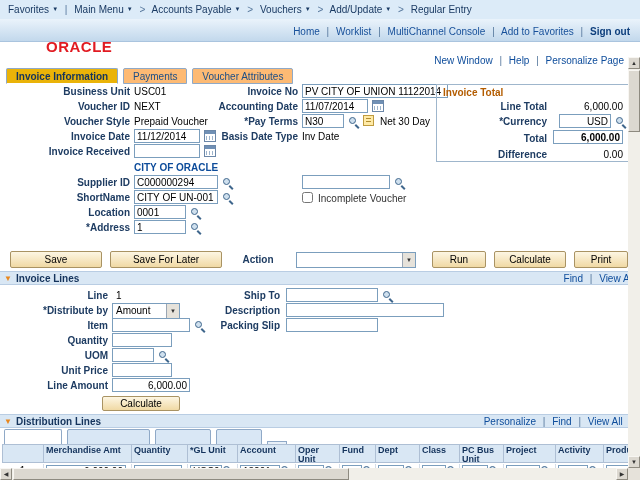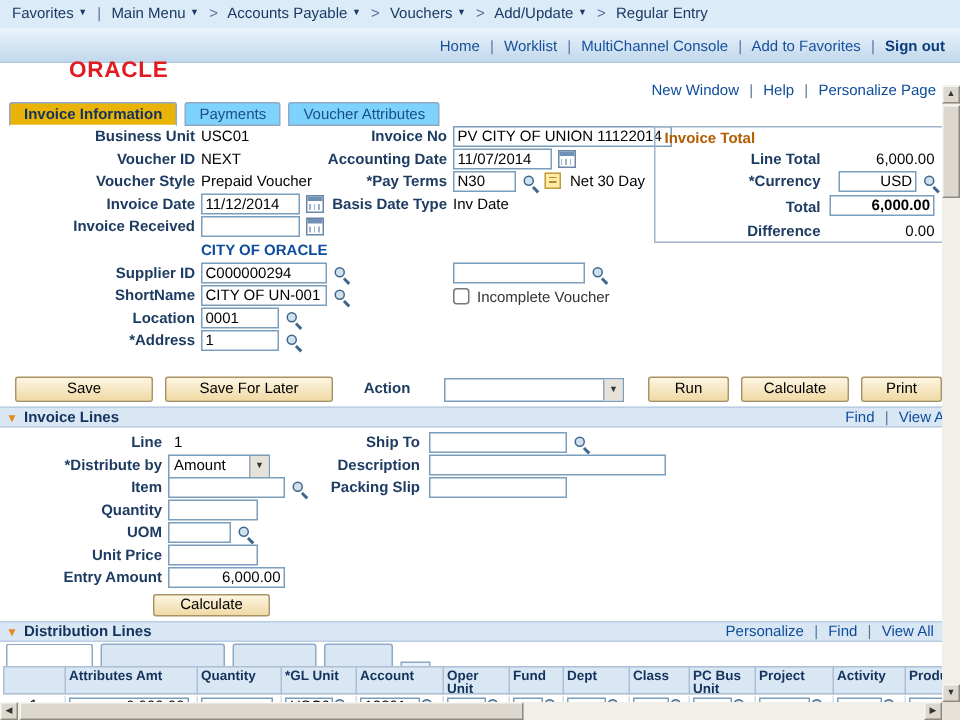--- a/index.html
+++ b/index.html
@@ -18,21 +18,21 @@
   .logo { position:absolute; left:8px; top:19px; color:#e11b22; font-weight:bold; font-size:15px; letter-spacing:.5px;margin-left:38px; }
   .banner-links { position:absolute; right:10px; top:7px; color:#17509a; white-space:nowrap; }
   .blink { cursor:pointer; }
   .signout { font-weight:bold; color:#0d3e7c; }
 
   .pagebar { position:absolute; right:16px; top:55px; color:#0d4c9b; white-space:nowrap; }
   .plink { cursor:pointer; }
 
   
   .tabs { position:absolute; left:6px; top:68px; height:16px; white-space:nowrap; }
-  .tab { display:inline-block; height:16px; line-height:15px; padding:0 9px; border:1px solid #8fa9c7; background:#7dd3fc; color:#1c4e86; margin-right:2px; border-radius:2px 2px 0 0; cursor:pointer; }
+  .tab { display:inline-block; height:16px; line-height:15px; padding:0 9px; border:1px solid #8fa9c7; background:#fdba74; color:#1c4e86; margin-right:2px; border-radius:2px 2px 0 0; cursor:pointer; }
   .tab.active { background:#eab308; color:#14335c; font-weight:bold; border-bottom-color:#fff; }
 
   
   .lbl { position:absolute; font-weight:bold; color:#1e3c62; text-align:right; }
   .txt { position:absolute; color:#000; }
   .blue { color:#0d4c9b; font-weight:bold; }
   input.inp { position:absolute; height:14px; border:1px solid #7b9ebd; font-size:10px; padding:0 2px; font-family:inherit; color:#000; background:#fff; }
   .r { text-align:right; }
   .b { font-weight:bold; }
 
@@ -223,21 +223,21 @@
   <div class="lbl" style="left:8px;top:320px;width:100px">Item</div>
   <input class="inp" style="left: 112px; top: 318px; width: 78px;" value="">
   <span class="mag" style="position:absolute;left:194px;top:320px"></span>
   <div class="lbl" style="left:8px;top:335px;width:100px">Quantity</div>
   <input class="inp" style="left: 112px; top: 333px; width: 60px;" value="">
   <div class="lbl" style="left:8px;top:350px;width:100px">UOM</div>
   <input class="inp" style="left: 112px; top: 348px; width: 42px;" value="">
   <span class="mag" style="position:absolute;left:158px;top:350px"></span>
   <div class="lbl" style="left:8px;top:365px;width:100px">Unit Price</div>
   <input class="inp" style="left: 112px; top: 363px; width: 60px;" value="">
-  <div class="lbl" style="left:8px;top:380px;width:100px">Entry Amount</div>
+  <div class="lbl" style="left:8px;top:380px;width:100px">Line Amount</div>
   <input class="inp r" style="left: 112px; top: 378px; width: 78px;" value="6,000.00">
   <button class="btn" style="left:102px;top:396px;width:78px;height:15px;line-height:13px">Calculate</button>
 
   <div class="lbl" style="left:180px;top:290px;width:100px">Ship To</div>
   <input class="inp" style="left: 286px; top: 288px; width: 92px;" value="">
   <span class="mag" style="position:absolute;left:382px;top:290px"></span>
   <div class="lbl" style="left:180px;top:305px;width:100px">Description</div>
   <input class="inp" style="left: 286px; top: 303px; width: 158px;" value="">
   <div class="lbl" style="left:180px;top:320px;width:100px">Packing Slip</div>
   <input class="inp" style="left: 286px; top: 318px; width: 92px;" value="">
@@ -258,21 +258,21 @@
   <div class="gridtabs">
     <span class="gtab active">GL Chart</span>
     <span class="gtab">Exchange Rate</span>
     <span class="gtab">Statistics</span>
     <span class="gtab">Assets</span>
     <span class="grid-btn"></span>
   </div>
 
   <div class="grid-head">
     <div class="gh" style="width:42px"></div>
-    <div class="gh" style="width:88px">Attributes Amt</div>
+    <div class="gh" style="width:88px">Merchandise Amt</div>
     <div class="gh" style="width:56px">Quantity</div>
     <div class="gh" style="width:50px">*GL Unit</div>
     <div class="gh" style="width:58px">Account</div>
     <div class="gh" style="width:44px">Oper Unit</div>
     <div class="gh" style="width:36px">Fund</div>
     <div class="gh" style="width:44px">Dept</div>
     <div class="gh" style="width:40px">Class</div>
     <div class="gh" style="width:44px">PC Bus Unit</div>
     <div class="gh" style="width:52px">Project</div>
     <div class="gh" style="width:48px">Activity</div>

